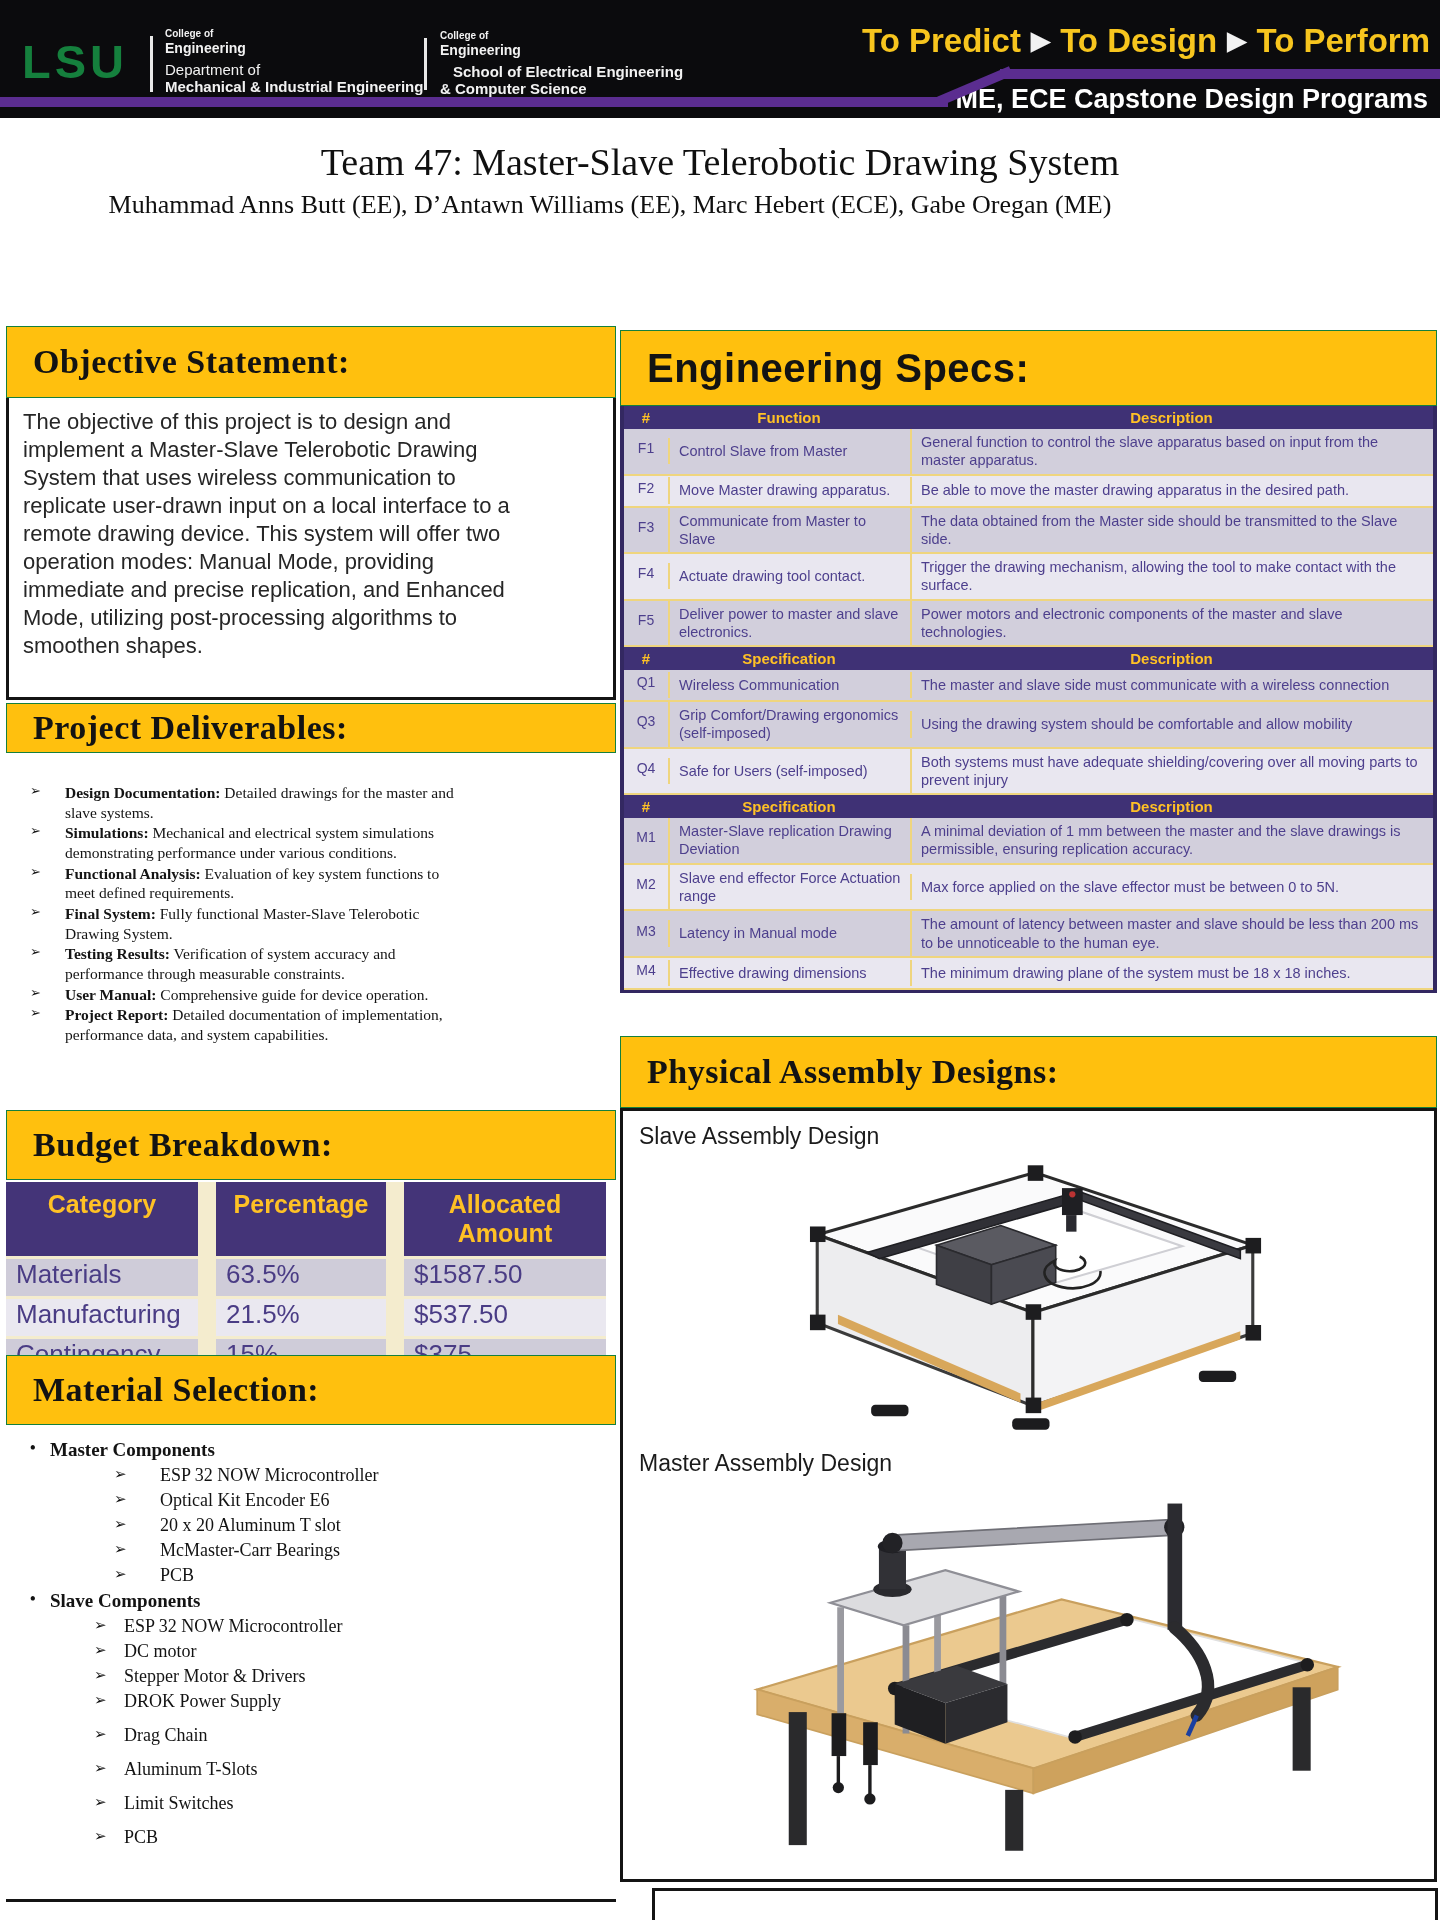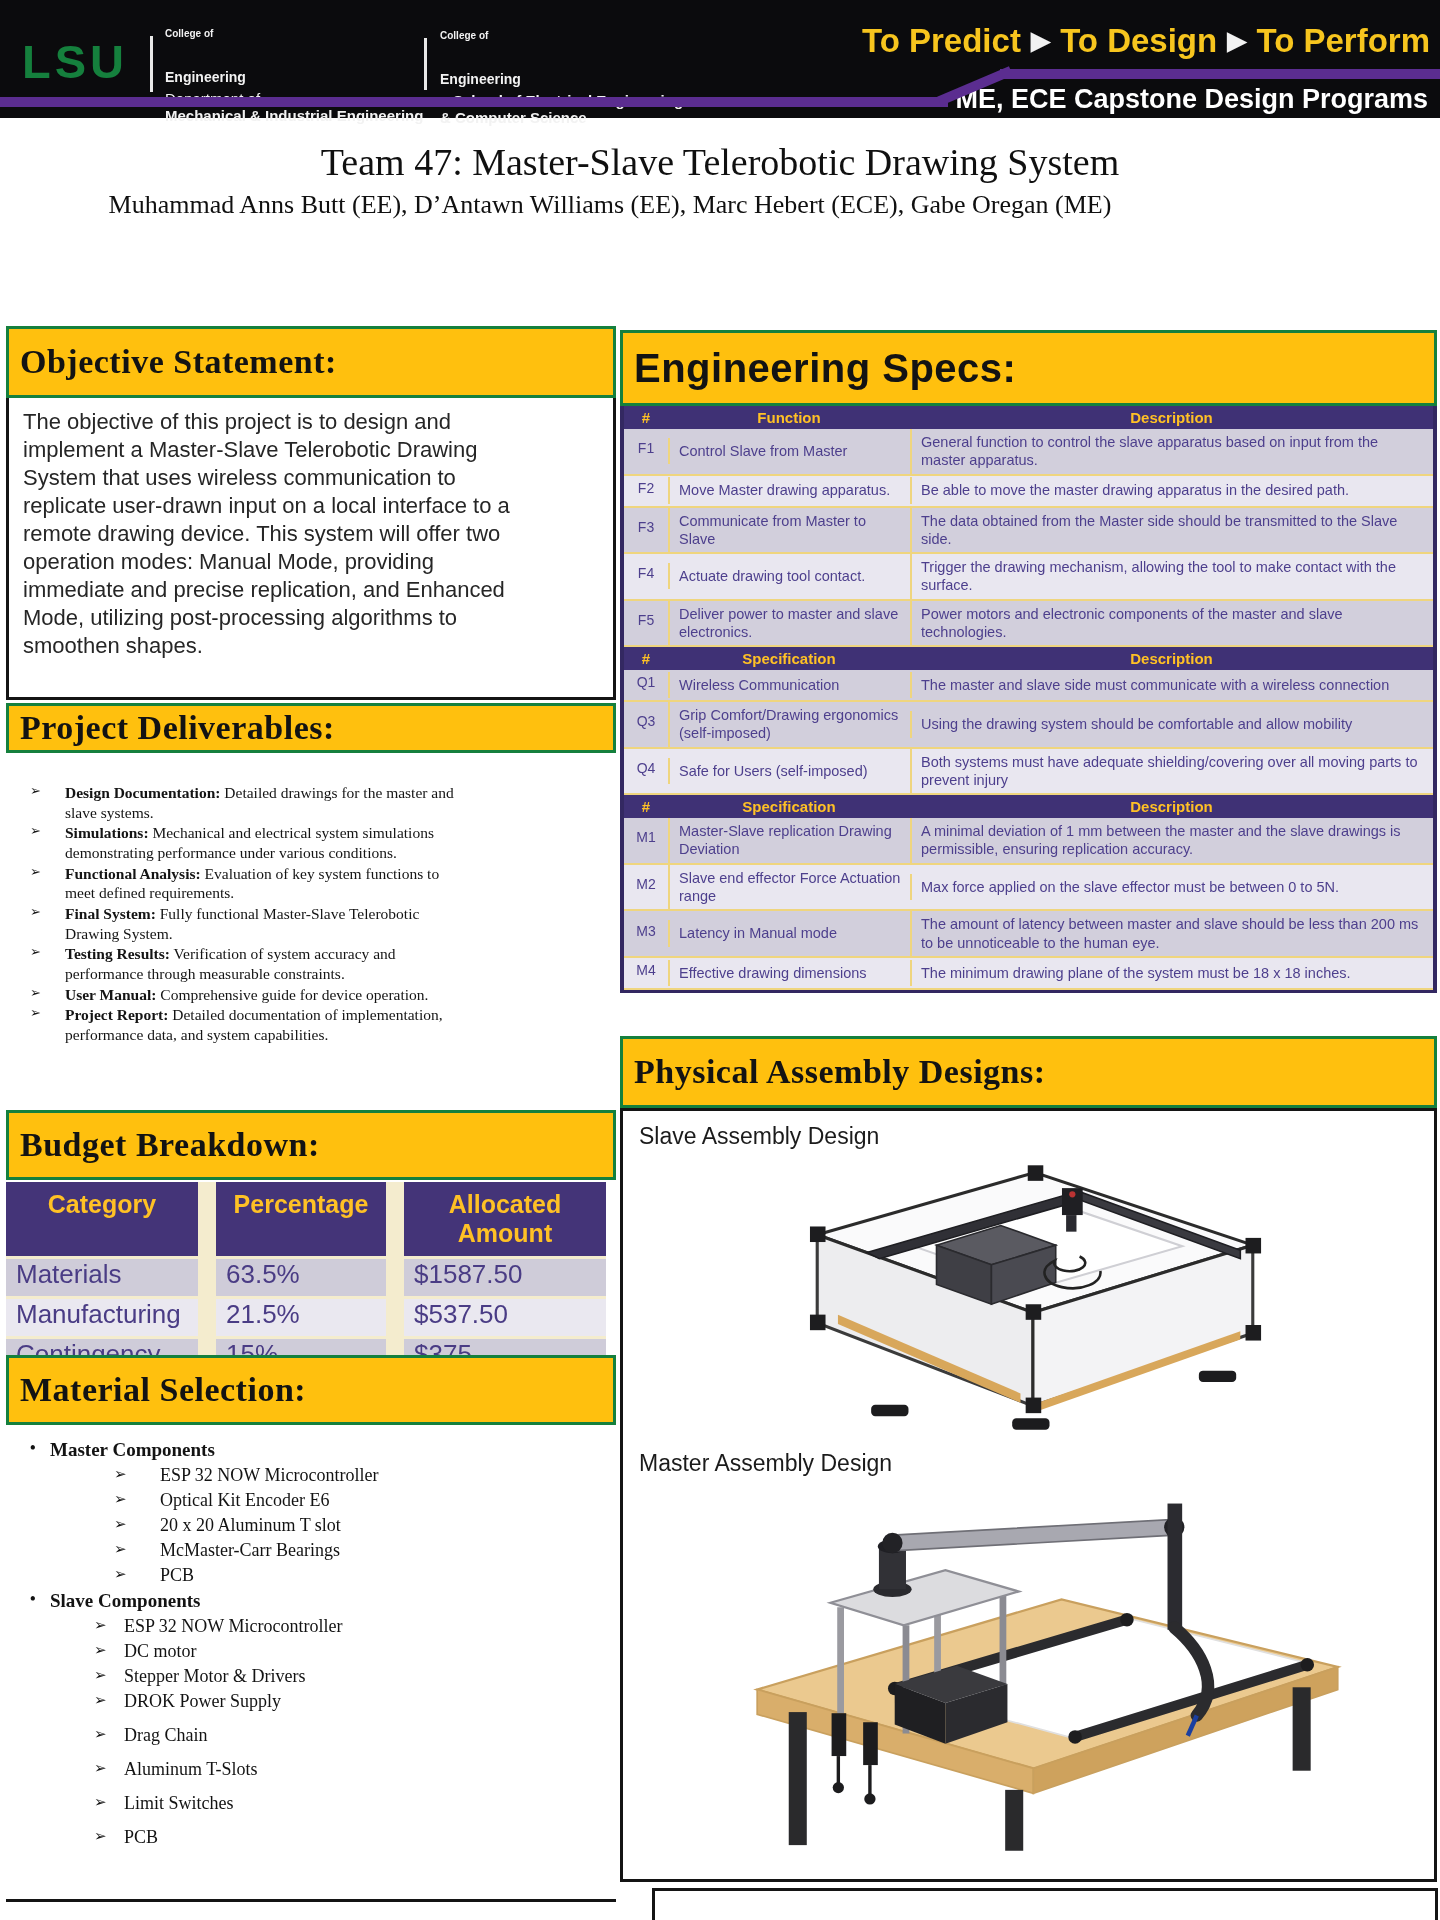--- a/index.html
+++ b/index.html
@@ -9,42 +9,42 @@
   
   .banner{position:absolute;left:0;top:0;width:1440px;height:118px;background:#0b0b0d;}
   .lsu{position:absolute;left:22px;top:34px;color:#15803d;font-size:47px;font-weight:bold;
        letter-spacing:4px;font-family:"Liberation Sans",sans-serif;}
   .vdiv{position:absolute;background:#e9e9e9;width:3px;}
   .d1{left:150px;top:36px;height:56px;}
   .d2{left:424px;top:38px;height:52px;}
   .college{position:absolute;color:#f2f2f2;line-height:1.15;}
   .c1{left:165px;top:28px;} .c2{left:440px;top:30px;}
   .college .eyebrow{font-size:10px;font-weight:bold;}
-  .college .cname{font-size:14px;font-weight:bold;margin-bottom:5px;margin-top:29px;}
+  .college .cname{font-size:14px;font-weight:bold;margin-bottom:5px;}
   .college .l1{font-size:15px;}
   .college .l2{font-size:15px;font-weight:bold;}
   .c2 .l1{font-weight:bold;margin-left:13px;}
   .motto{position:absolute;right:10px;top:22px;font-size:33px;font-weight:bold;color:#f7c51e;white-space:nowrap;}
   .motto .sep{color:#f2f2f2;font-size:25px;margin:0 10px;vertical-align:3px;}
   .program{position:absolute;right:12px;top:84px;font-size:27px;font-weight:bold;color:#fff;white-space:nowrap;}
   .stripe{position:absolute;background:#5b2d90;height:10px;}
   .stripe-left{left:0;top:97px;width:948px;}
   .stripe-right{left:1000px;top:69px;width:440px;}
   .stripe-diag{left:936px;top:81px;width:78px;transform:rotate(-23deg);}
 
   
   .title{position:absolute;left:0;top:140px;width:1440px;text-align:center;
          font-family:"Liberation Serif",serif;font-size:38px;color:#101010;}
   .authors{position:absolute;left:0;top:190px;width:1220px;text-align:center;
            font-family:"Liberation Serif",serif;font-size:26px;color:#101010;}
 
   
-  .shead{position:absolute;background:#ffc00e;border:3px solid #15803d;box-sizing:border-box;
+  .shead{position:absolute;background:#ffc00e;border:1px solid #15803d;box-sizing:border-box;
          font-family:"Liberation Serif",serif;font-weight:bold;color:#131313;display:flex;
-         align-items:center;padding-left:11px;letter-spacing:.5px;}
+         align-items:center;padding-left:26px;letter-spacing:.5px;}
   #obj-head{left:6px;top:326px;width:610px;height:72px;font-size:34px;}
   #del-head{left:6px;top:703px;width:610px;height:50px;font-size:34px;}
   #bud-head{left:6px;top:1110px;width:610px;height:70px;font-size:34px;}
   #mat-head{left:6px;top:1355px;width:610px;height:70px;font-size:34px;}
   #spec-head{left:620px;top:330px;width:817px;height:76px;font-size:40px;
              font-family:"Liberation Sans",sans-serif;letter-spacing:.5px;}
   #asm-head{left:620px;top:1036px;width:817px;height:72px;font-size:34px;}
 
   
   #obj-body{position:absolute;left:6px;top:398px;width:610px;height:302px;border:3px solid #141414;

